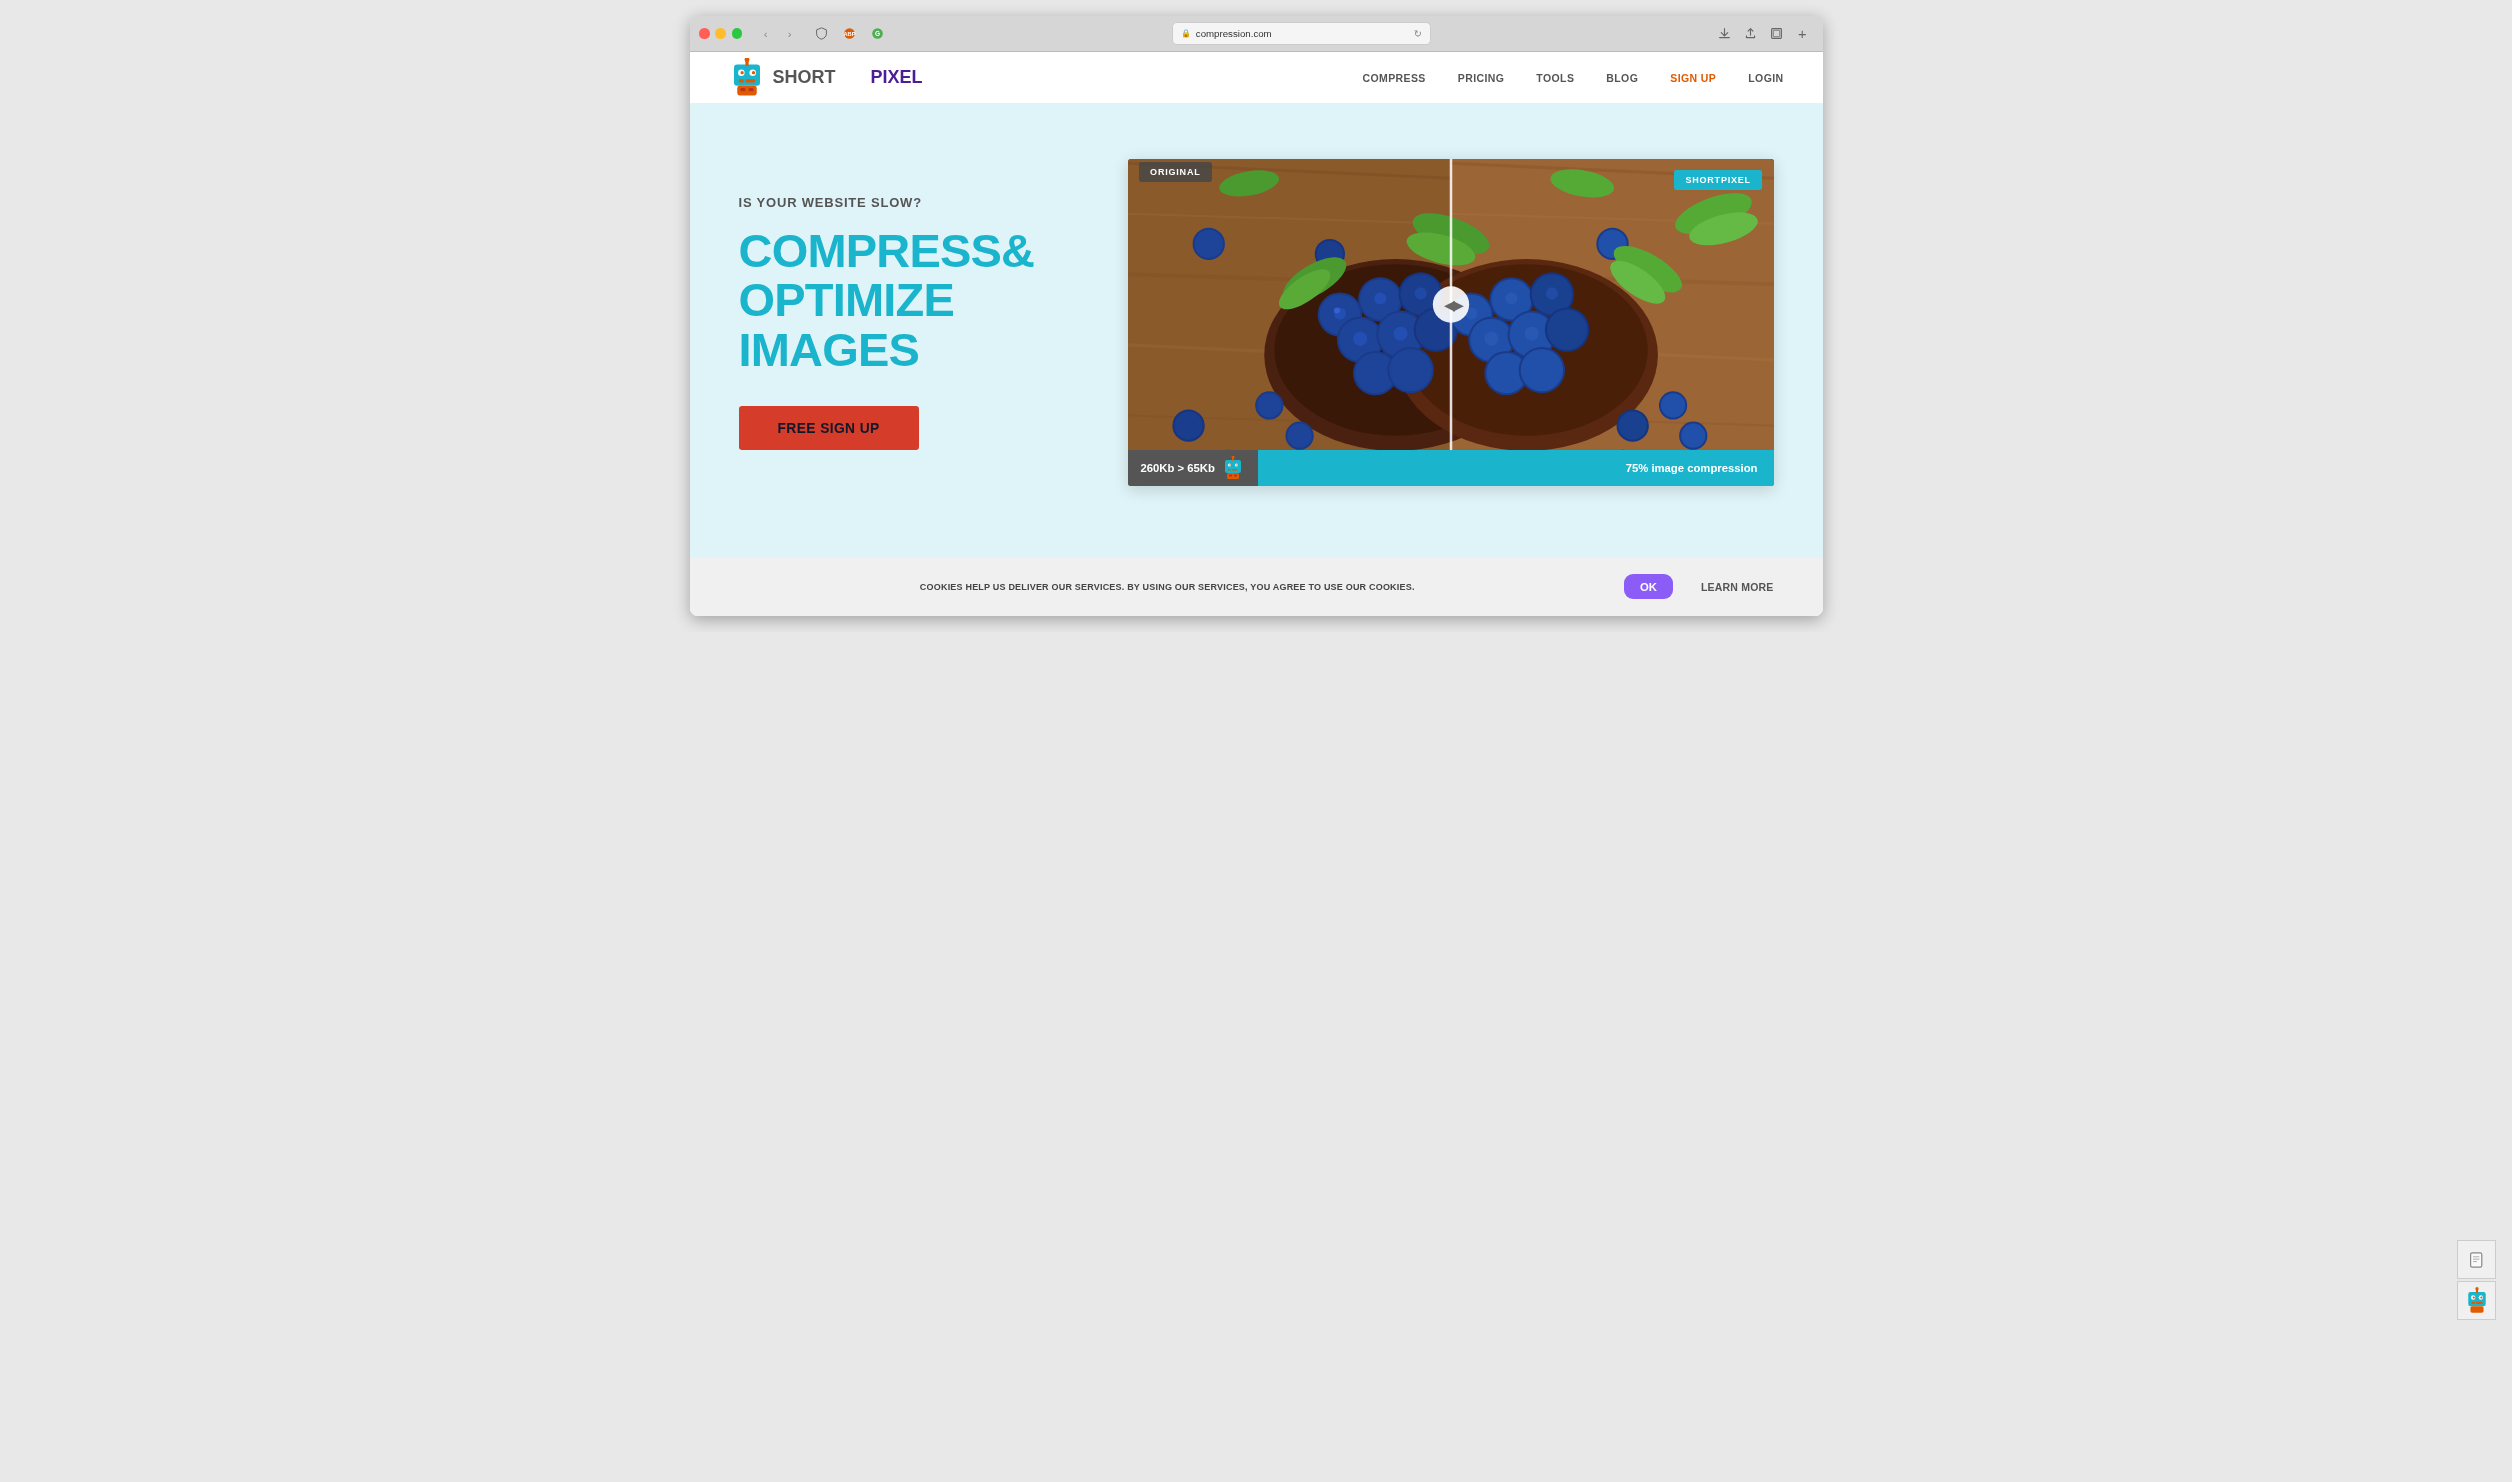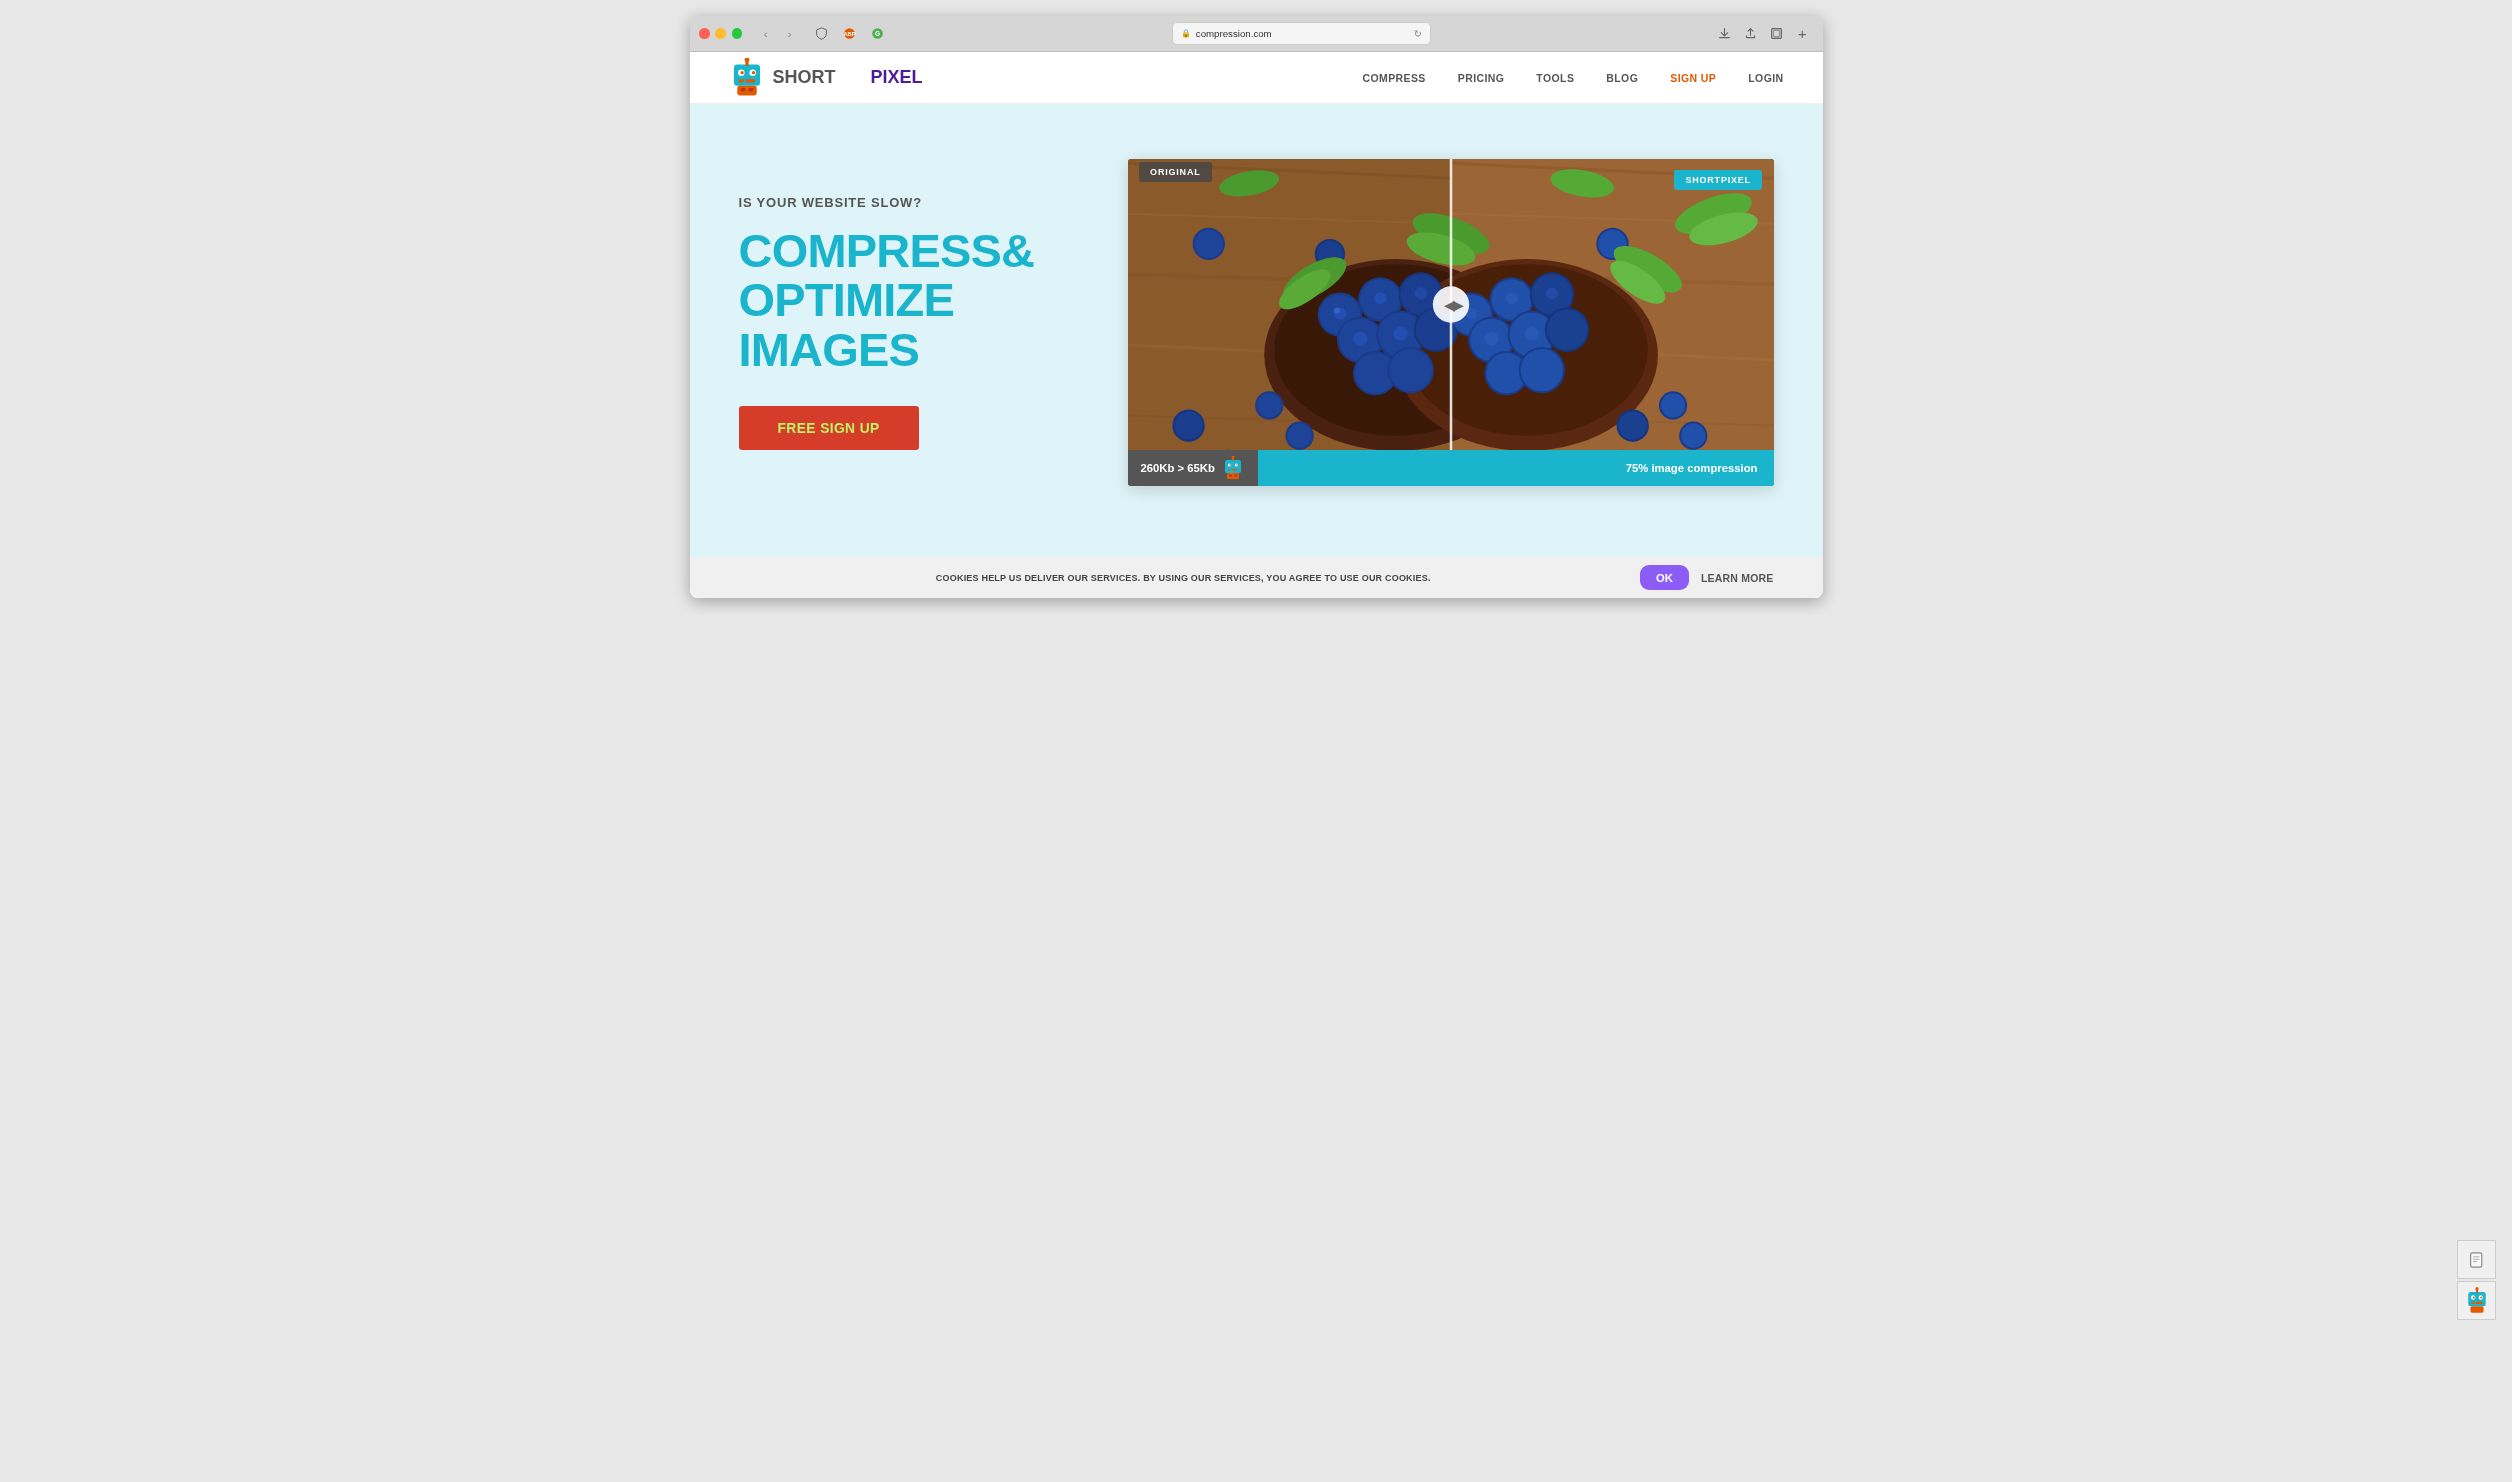--- a/index.html
+++ b/index.html
@@ -103,21 +103,21 @@
       font-size: 13px; font-weight: 600; color: #555; letter-spacing: 0.8px;
       margin-bottom: 16px; text-transform: uppercase;
     }
     .hero-title {
       font-size: 47px; font-weight: 900; color: #1ab4cc;
       line-height: 1.05; text-transform: uppercase; margin-bottom: 32px;
       letter-spacing: -0.8px;
     }
     .signup-btn {
       background: #d63c2a;
-      color: #bef264;
+      color: #0f172a;
       border: none;
       padding: 14.6px 39px;
       font-size: 13.8px;
       font-weight: 800;
       text-transform: uppercase;
       border-radius: 3.2px;
       cursor: pointer;
       letter-spacing: 0.4px;
     }
 
@@ -144,24 +144,24 @@
       text-transform: uppercase;
       border-radius: 2.4px;
       color: #fff;
     }
     .label-original { left: 13px; background: rgba(80,80,80,0.85); }
     .label-shortpixel { right: 13px; background: #1ab4cc; }
 
     
     .cookie-banner {
       background: #f0f0f0;
-      padding: 8px 49px;
+      padding: 17px 49px;
       display: flex;
       align-items: center;
-      gap: 12px;
+      gap: 28px;
       font-size: 9.7px;
       color: #444;
       letter-spacing: 0.2px;
     }
     .cookie-text { flex: 1; text-align: center; font-weight: 600; text-transform: uppercase; font-size: 9px; }
     .cookie-ok-btn {
       background: #8b5cf6;
       color: #fff;
       border: none;
       padding: 6.5px 16px;

